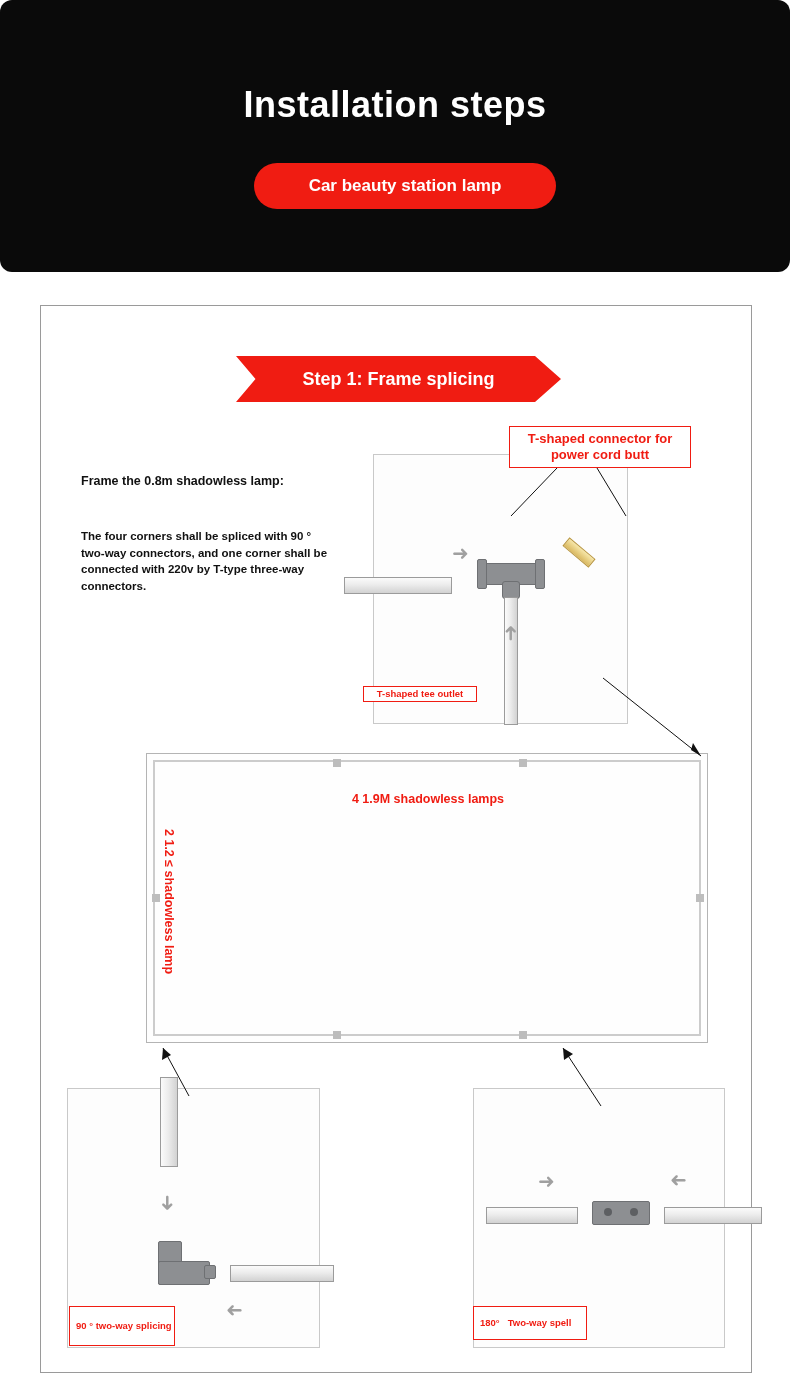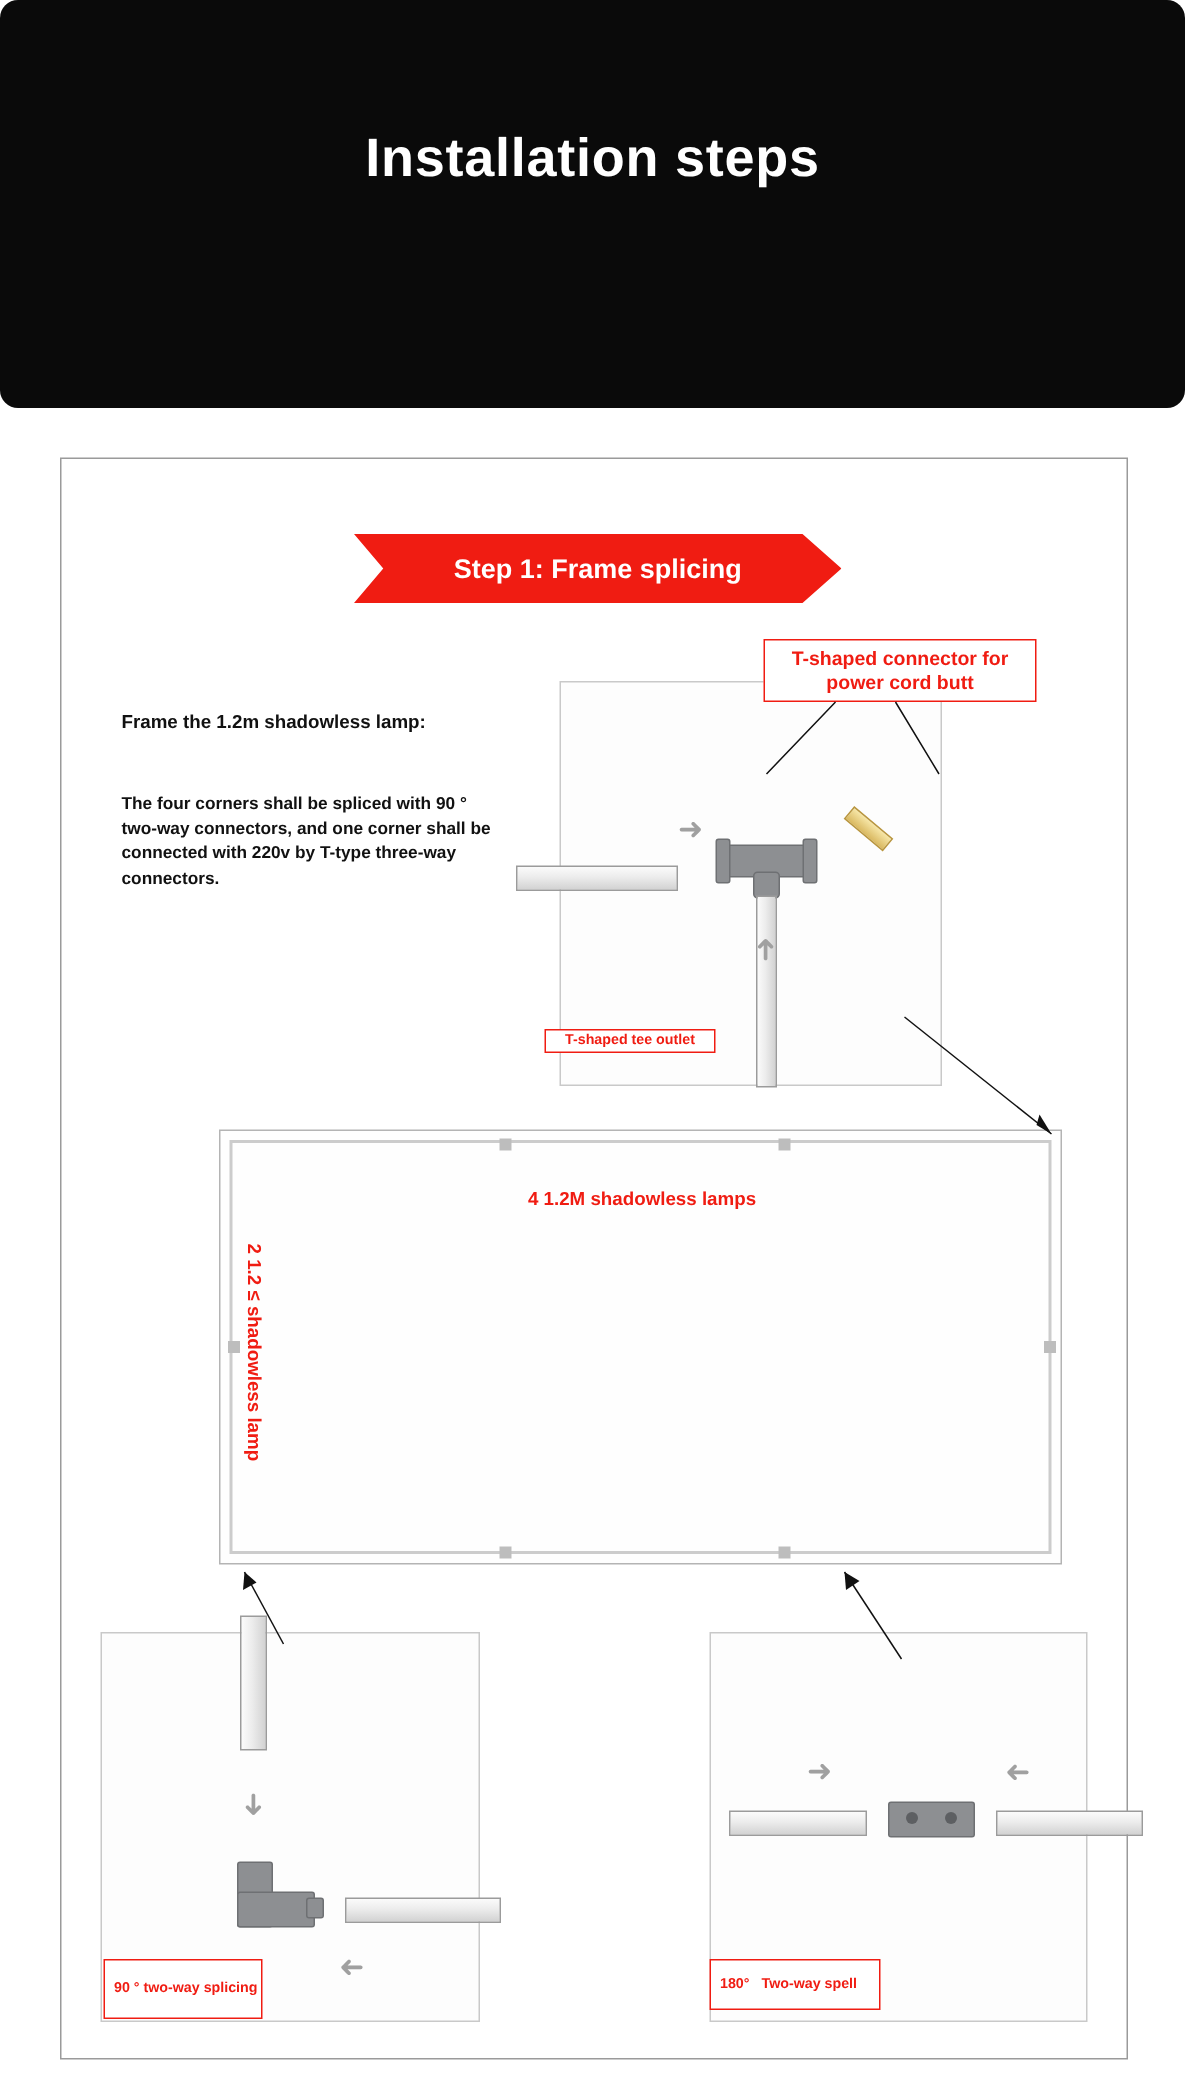--- a/index.html
+++ b/index.html
@@ -222,27 +222,28 @@
     background: #fdfdfd;
   }
 
   svg.ovl { position: absolute; left: 0; top: 0; pointer-events: none; }
 </style>
 </head>
 <body>
 
 <div class="header">
   <div class="header-title">Installation steps</div>
+  <div class="header-pill">Car beauty station lamp</div>
 </div>
 
 <div class="panel">
 
   <div class="step-banner">Step 1: Frame splicing</div>
 
-  <div class="desc-title">Frame the 1.2m shadowless lamp:</div>
+  <div class="desc-title">Frame the 0.8m shadowless lamp:</div>
   <div class="desc-body">The four corners shall be spliced with 90 ° two-way connectors, and one corner shall be connected with 220v by T-type three-way connectors.</div>
 
   <div class="detail-top">
 
     <div class="tube" style="left:-30px; top:122px; width:108px; height:17px;"></div>
 
     <div class="connector" style="left:108px; top:108px; width:58px; height:22px;"></div>
     <div class="connector" style="left:128px; top:126px; width:18px; height:18px; border-radius:3px;"></div>
     <div class="connector" style="left:103px; top:104px; width:10px; height:30px; border-radius:2px;"></div>
     <div class="connector" style="left:161px; top:104px; width:10px; height:30px; border-radius:2px;"></div>
@@ -254,21 +255,21 @@
     <div class="arrow" style="left:78px; top:88px;">➜</div>
     <div class="arrow" style="left:128px; top:168px; transform:rotate(-90deg);">➜</div>
   </div>
 
   <div class="callout-box callout-t">T-shaped connector for power cord butt</div>
 
   <div class="callout-box callout-tee-outlet">T-shaped tee outlet</div>
 
   <div class="big-frame">
     <div class="big-frame-inner"></div>
-    <div class="frame-label-top">4 1.2M shadowless lamps</div>
+    <div class="frame-label-top">4 1.9M shadowless lamps</div>
     <div class="frame-label-left">2 1.2 ≤ shadowless lamp</div>
 
     <div style="position:absolute; left:186px; top:5px; width:8px; height:8px; background:#bdbdbd;"></div>
     <div style="position:absolute; left:372px; top:5px; width:8px; height:8px; background:#bdbdbd;"></div>
     <div style="position:absolute; left:186px; top:277px; width:8px; height:8px; background:#bdbdbd;"></div>
     <div style="position:absolute; left:372px; top:277px; width:8px; height:8px; background:#bdbdbd;"></div>
     <div style="position:absolute; left:5px; top:140px; width:8px; height:8px; background:#bdbdbd;"></div>
     <div style="position:absolute; left:549px; top:140px; width:8px; height:8px; background:#bdbdbd;"></div>
   </div>
 

